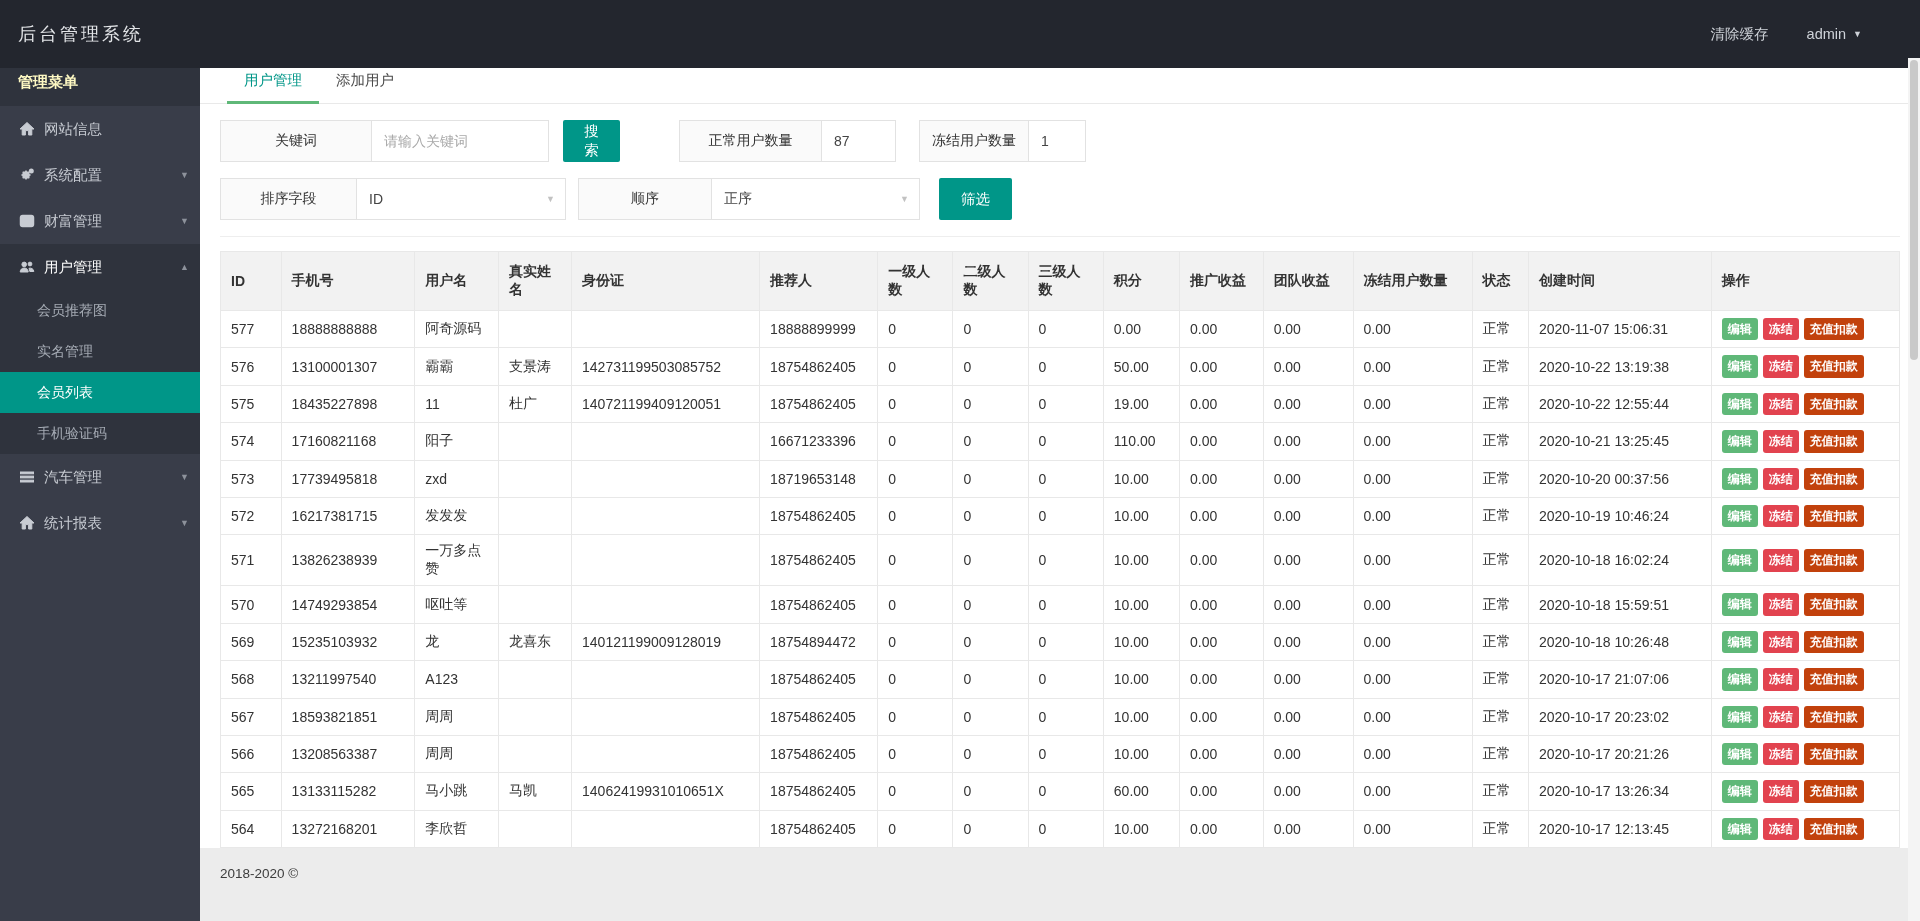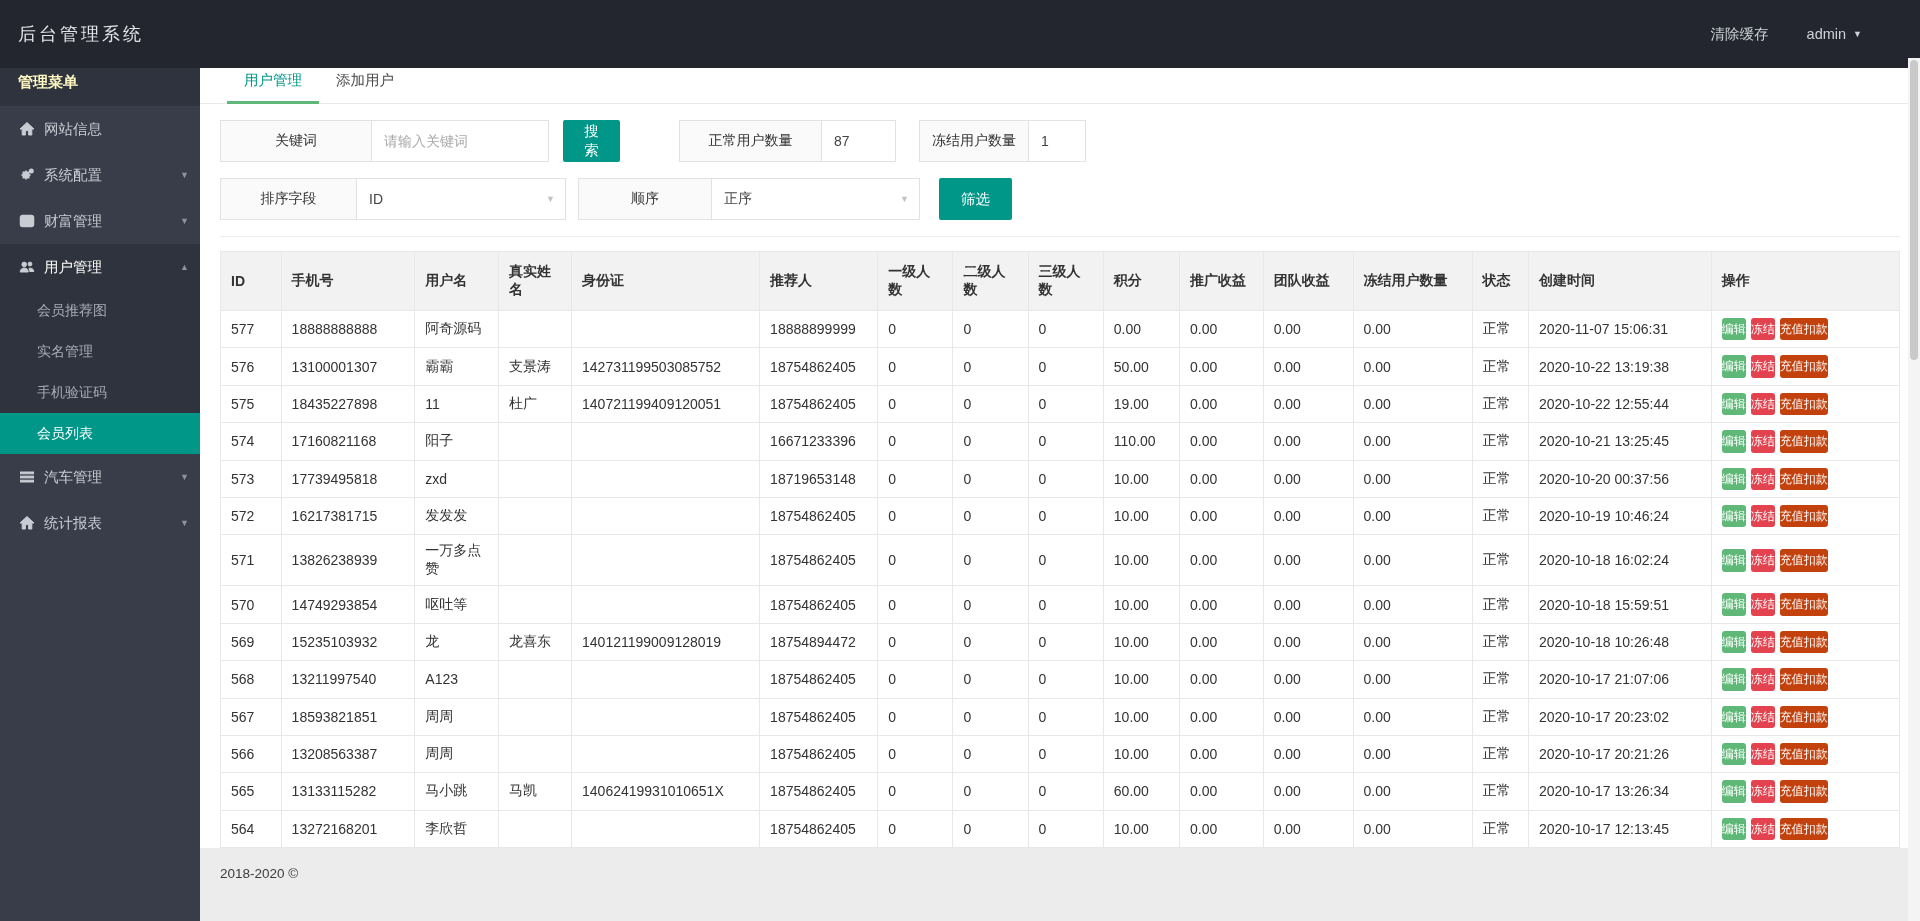--- a/index.html
+++ b/index.html
@@ -60,22 +60,22 @@
     border-radius:2px; font-size:14.5px; font-family:inherit; cursor:pointer; padding:0 17px; }
   .divider { border-top:1px solid #eeeeee; margin:2px 0 14px 0; }
 
   
   table { width:100%; border-collapse:collapse; table-layout:fixed; }
   th, td { border:1px solid #e8e8e8; font-size:14px; color:#333;
     padding:7px 10px; text-align:left; vertical-align:middle; word-wrap:break-word; }
   th { background:#f2f2f2; font-weight:bold; padding:11px 10px; }
   td { background:#fff; }
   .abtn { display:inline-block; border:none; border-radius:3px; color:#fff;
-    font-size:12px; font-family:inherit; padding:4px 0; margin-right:5px;
-    cursor:pointer; line-height:1.2; white-space:nowrap; }
+    font-size:12px; font-family:inherit; padding:4px 6px; margin-right:5px;
+    cursor:pointer; line-height:1.2; white-space:nowrap;font-weight:bold; }
   .abtn.edit { background:#5fb878; }
   .abtn.freeze { background:#e2434f; }
   .abtn.recharge { background:#c2410c; }
 
   
   .footer { flex:1; background:#ececec; padding:18px 0 0 20px;
     font-size:13.5px; color:#3c3c3c; }
 
   
   .vscroll { position:absolute; right:0; top:58px; width:12px; height:863px;
@@ -143,22 +143,22 @@
               <circle cx="11" cy="5" r="1.9"></circle>
               <path d="M1.2 13c0-2.4 1.8-4 4-4s4 1.6 4 4z"></path>
               <path d="M10 9.3c1.9-.6 4.8.4 4.8 3.2h-4z"></path>
             </svg>
           </span>
           <span>用户管理</span>
           <span class="caret">▲</span>
         </div>
         <div class="side-sub">会员推荐图</div>
         <div class="side-sub">实名管理</div>
+        <div class="side-sub active">会员列表</div>
         <div class="side-sub">手机验证码</div>
-        <div class="side-sub active">会员列表</div>
       </div>
       <div class="side-group">
         <div class="side-item">
           <span class="mi">
             <svg viewBox="0 0 16 16">
               <rect x="1.5" y="3" width="13" height="1.8"></rect>
               <rect x="1.5" y="7.1" width="13" height="1.8"></rect>
               <rect x="1.5" y="11.2" width="13" height="1.8"></rect>
             </svg>
           </span>

